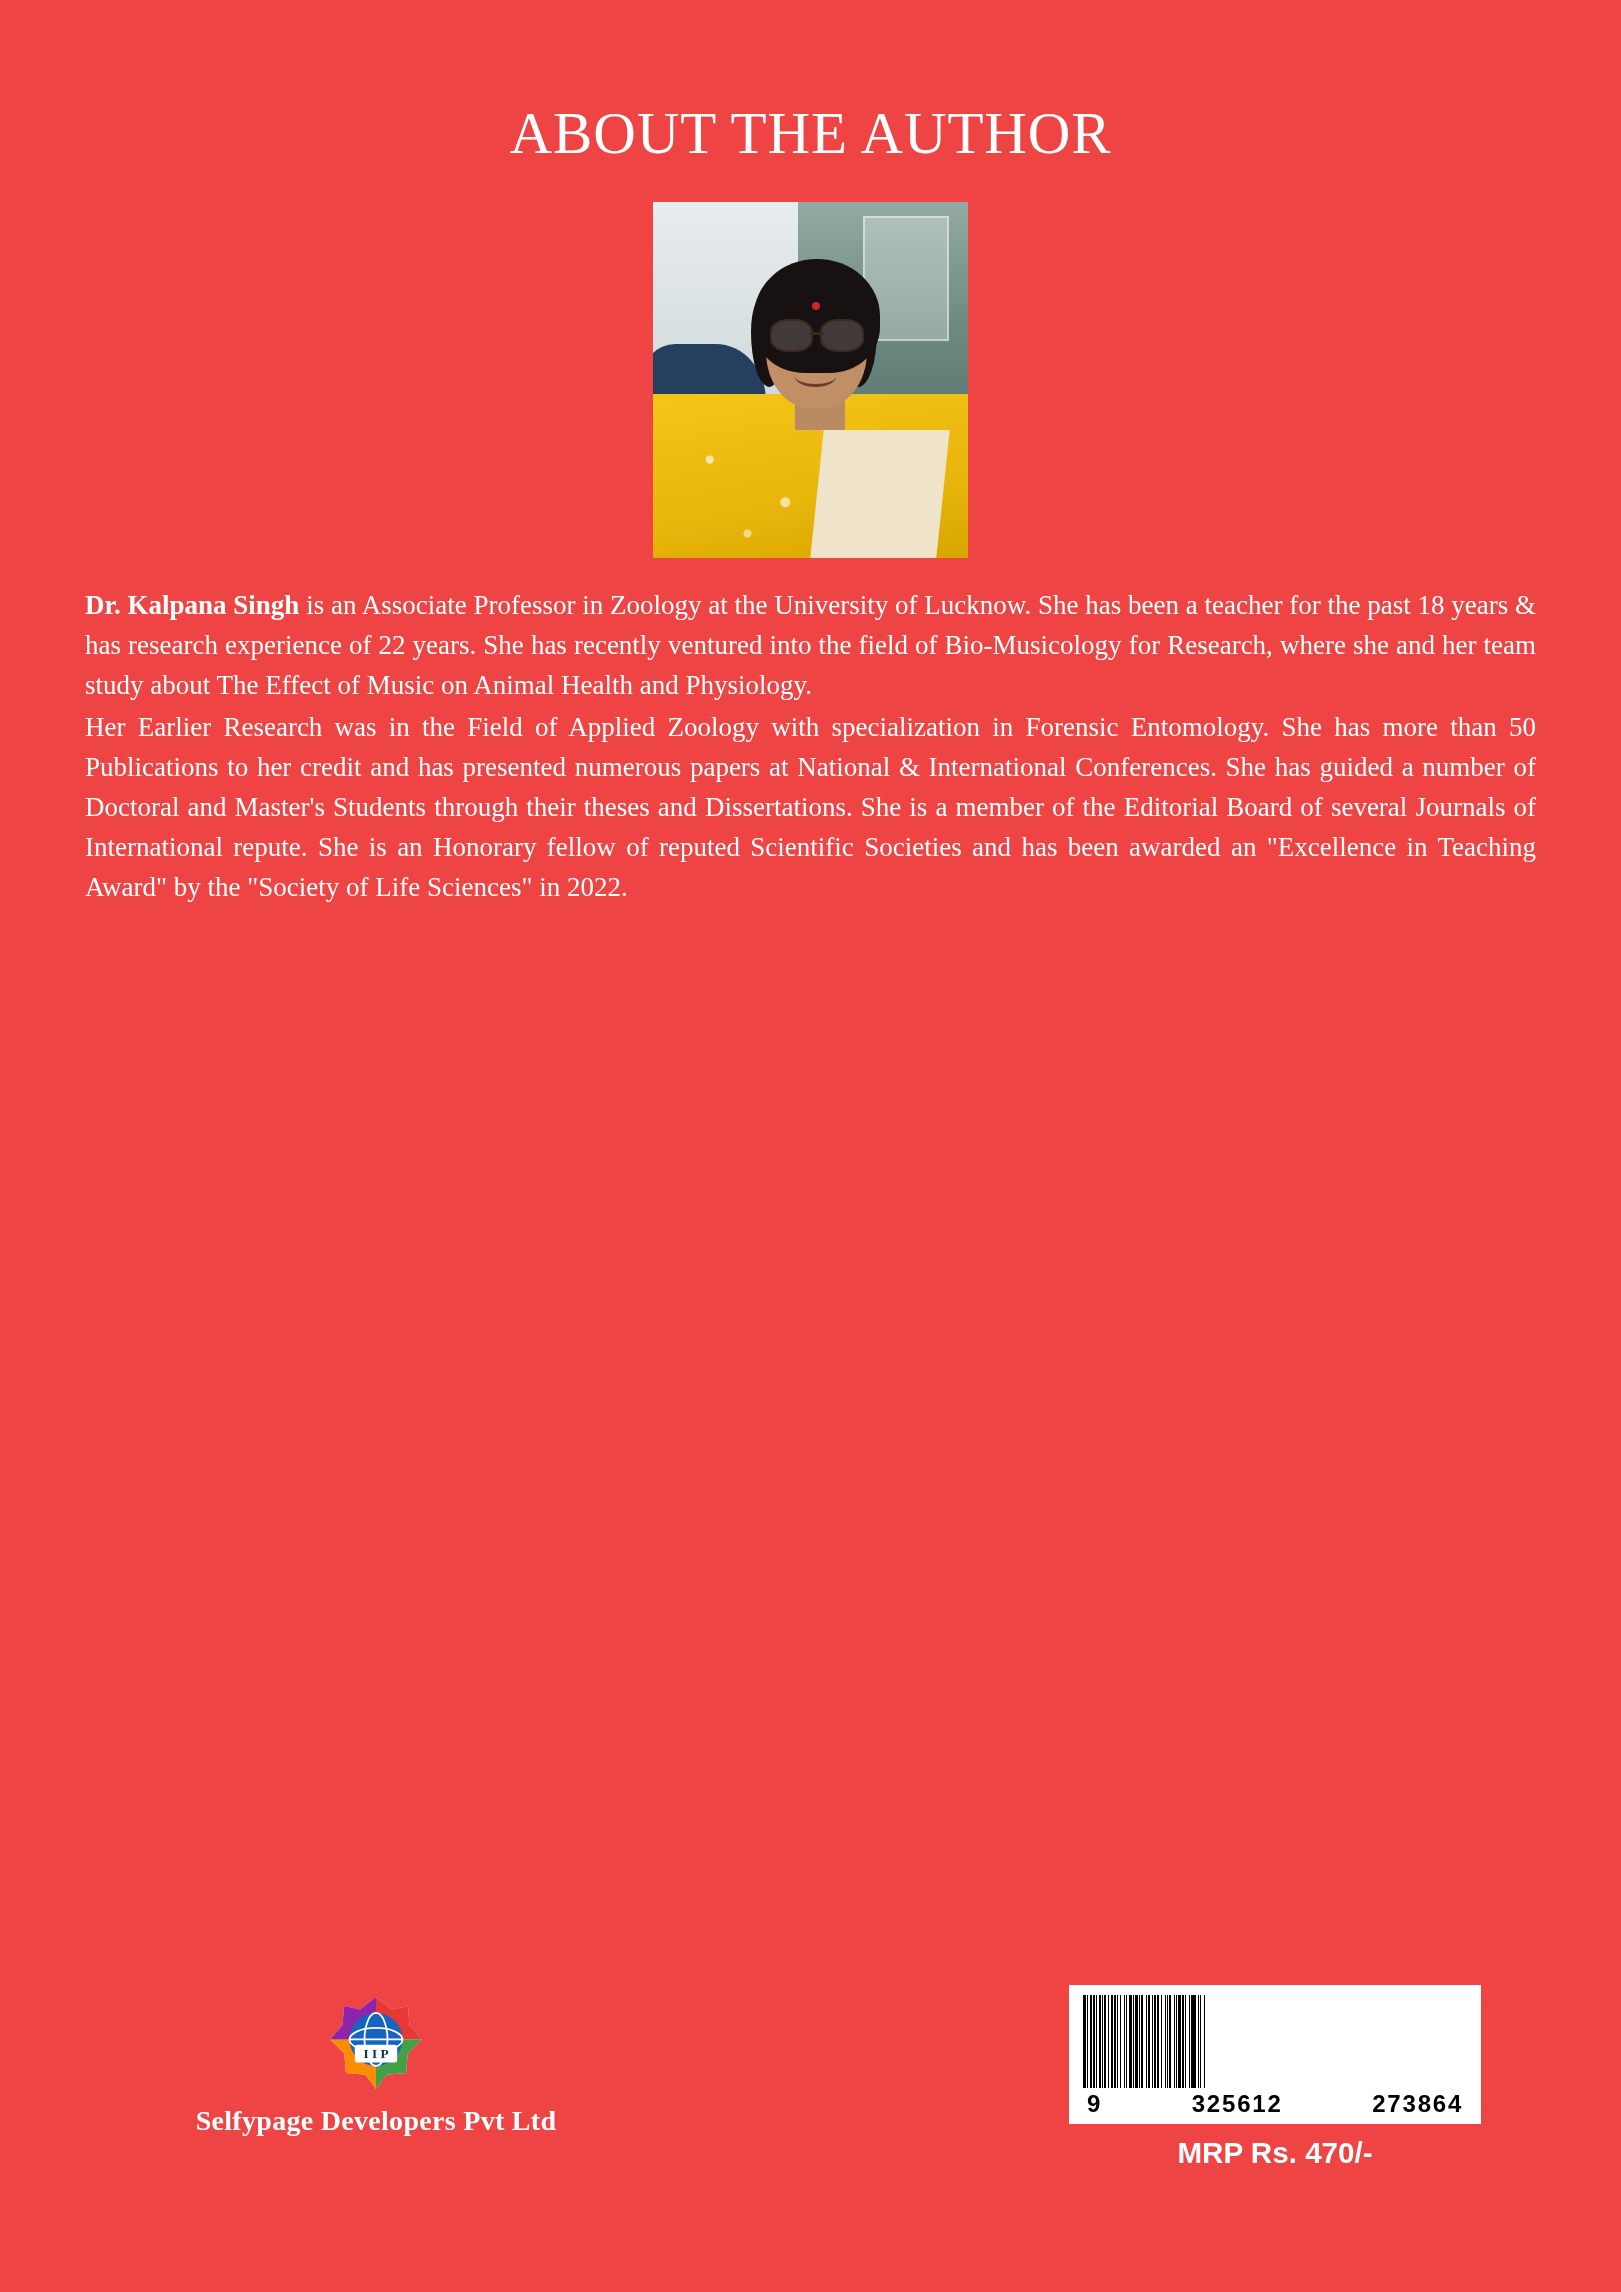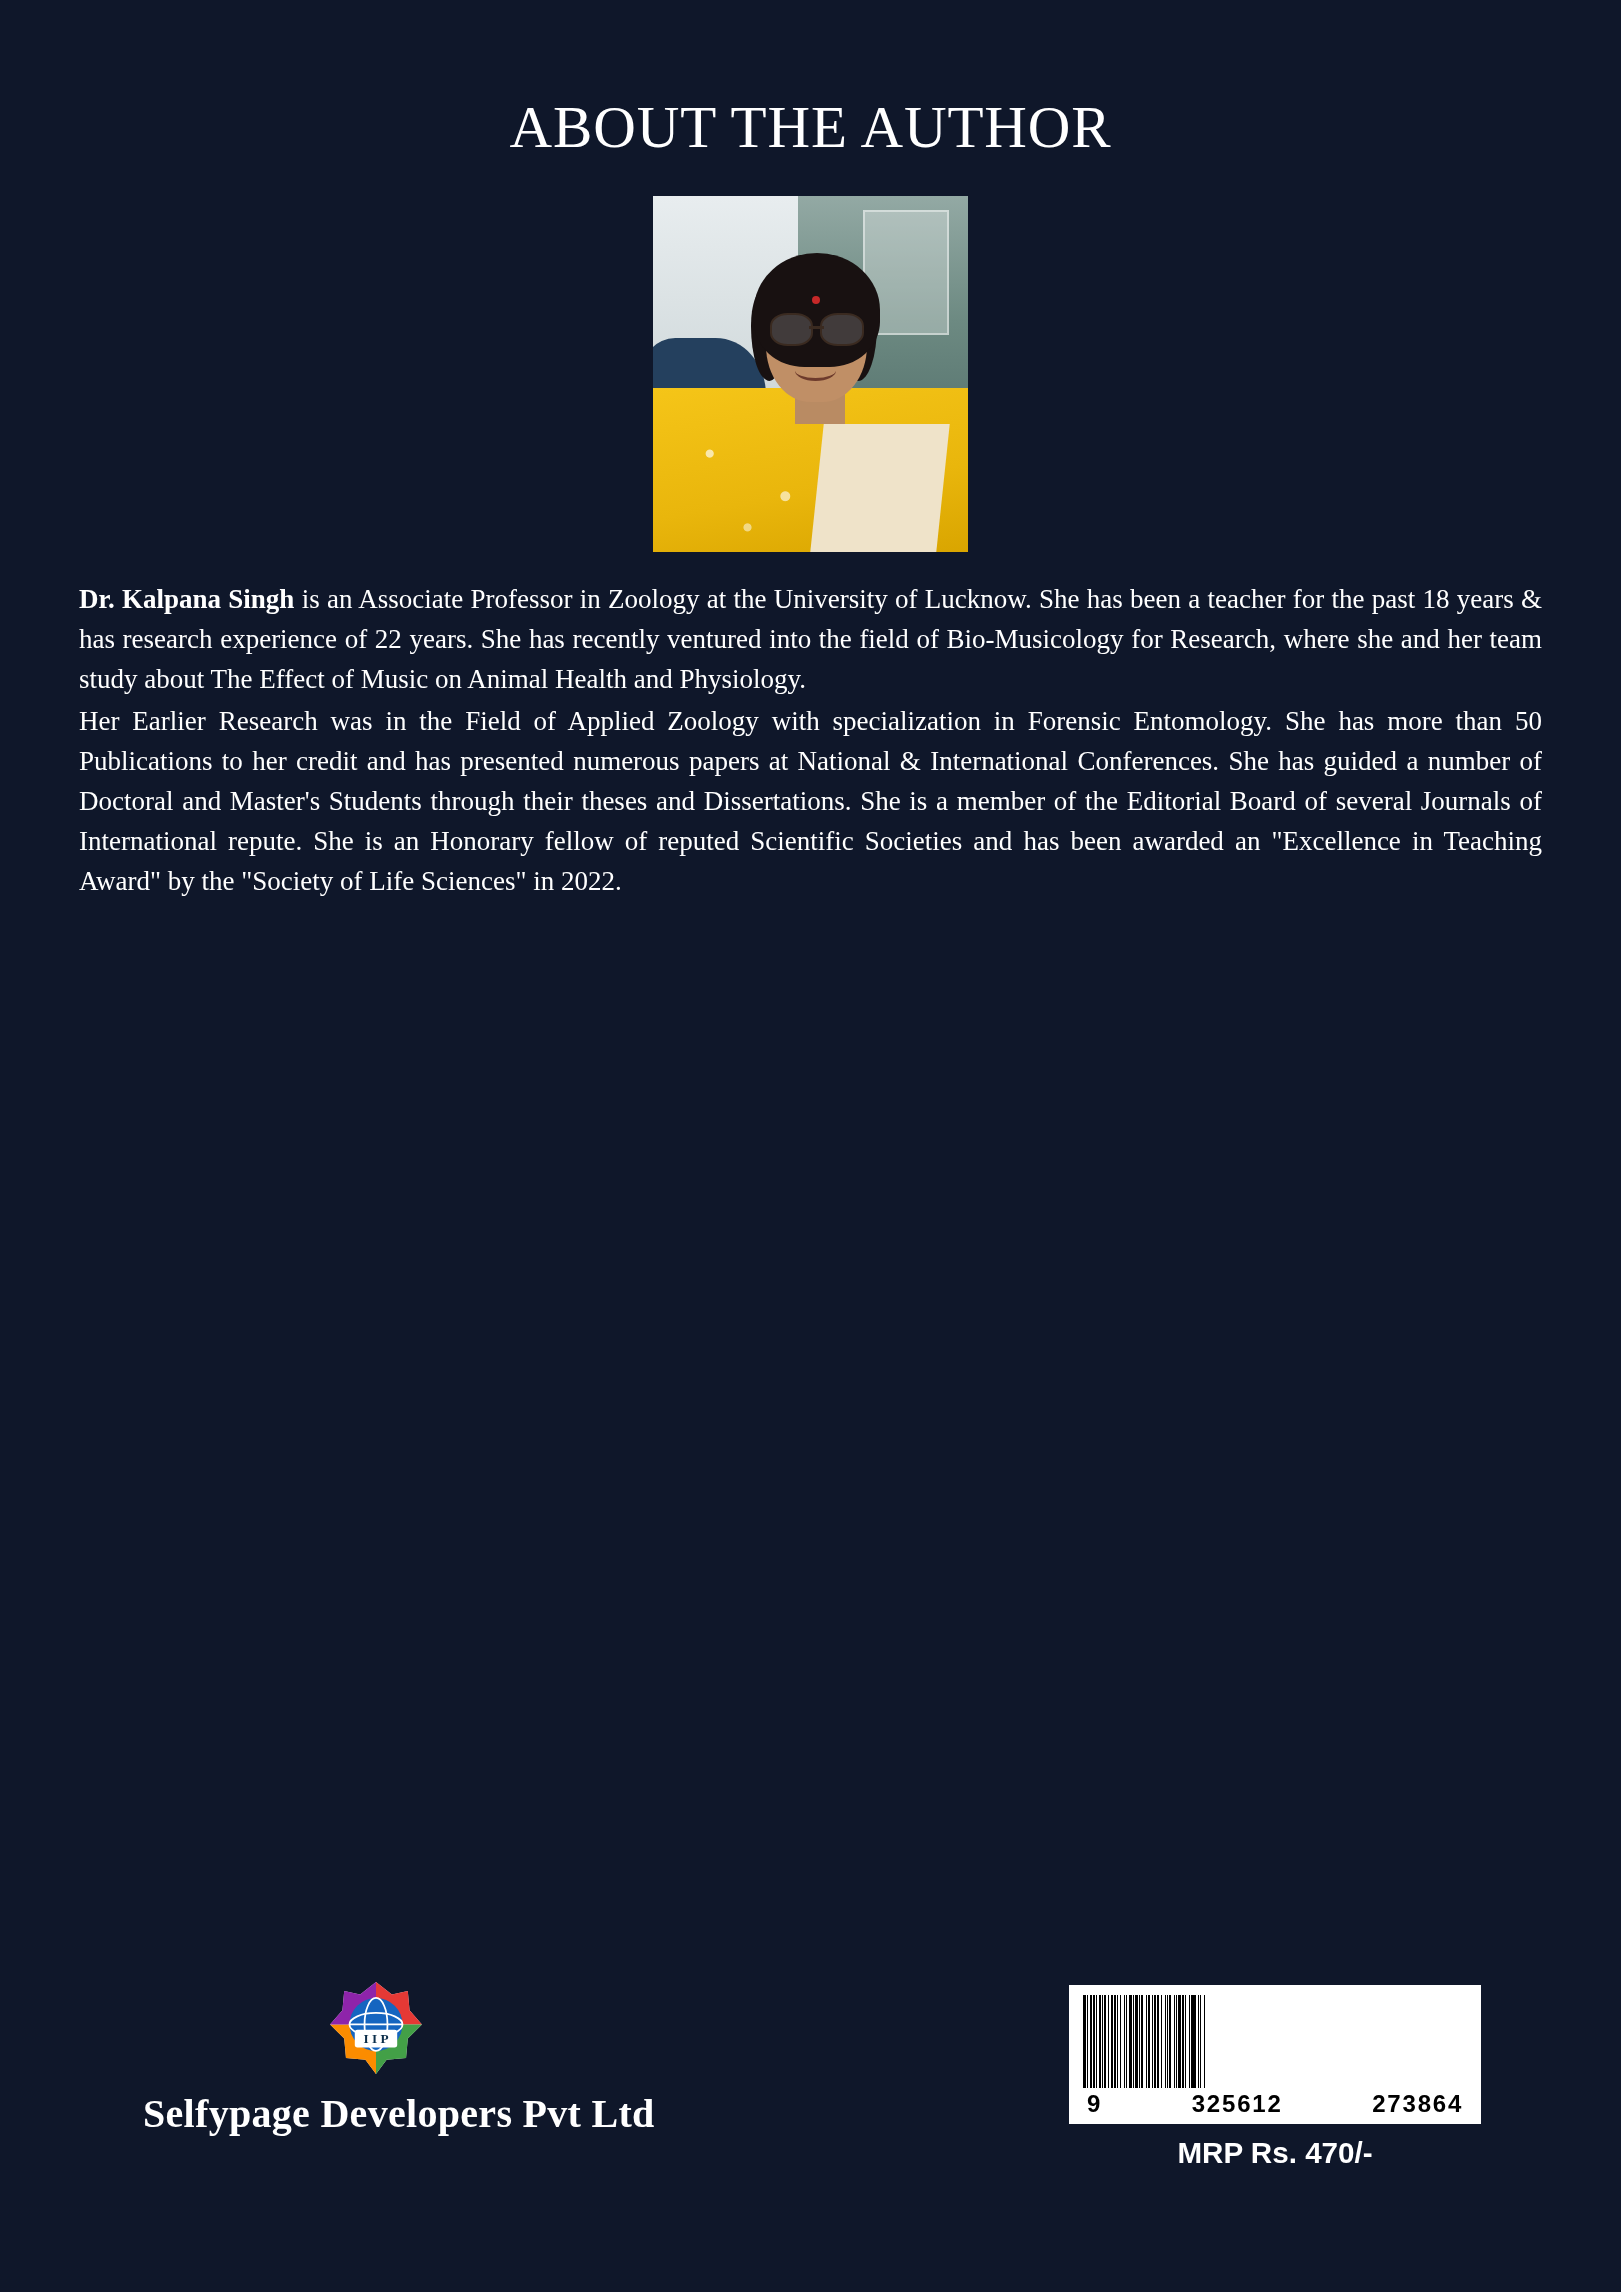--- a/index.html
+++ b/index.html
@@ -11,22 +11,22 @@
     height: 2293px;
     background: #0d4f70;
     font-family: "Liberation Serif", serif;
     color: #ffffff;
     position: relative;
     overflow: hidden;
   }
   .page {
     position: absolute;
     inset: 0;
-    background: #0f172a;
-    padding: 0;
+    background: #ef4444;
+    padding: 6px;
   }
 
   
   .title {
     text-align: center;
     font-size: 59px;
     letter-spacing: 0.9px;
     font-weight: 400;
     margin: 0;
     padding-top: 93px;
@@ -226,21 +226,21 @@
     width: 466px;
     text-align: center;
   }
   .logo {
     width: 106px;
     height: 106px;
     margin: 0 auto 9px auto;
     position: relative;
   }
   .publisher-name {
-    font-size: 40px;
+    font-size: 28px;
     font-weight: bold;
     letter-spacing: 0.3px;
     white-space: nowrap;
     font-family: "Liberation Serif", serif;
   }
 
   .isbn-block {
     position: absolute;
     right: 113px;
     bottom: 23px;

